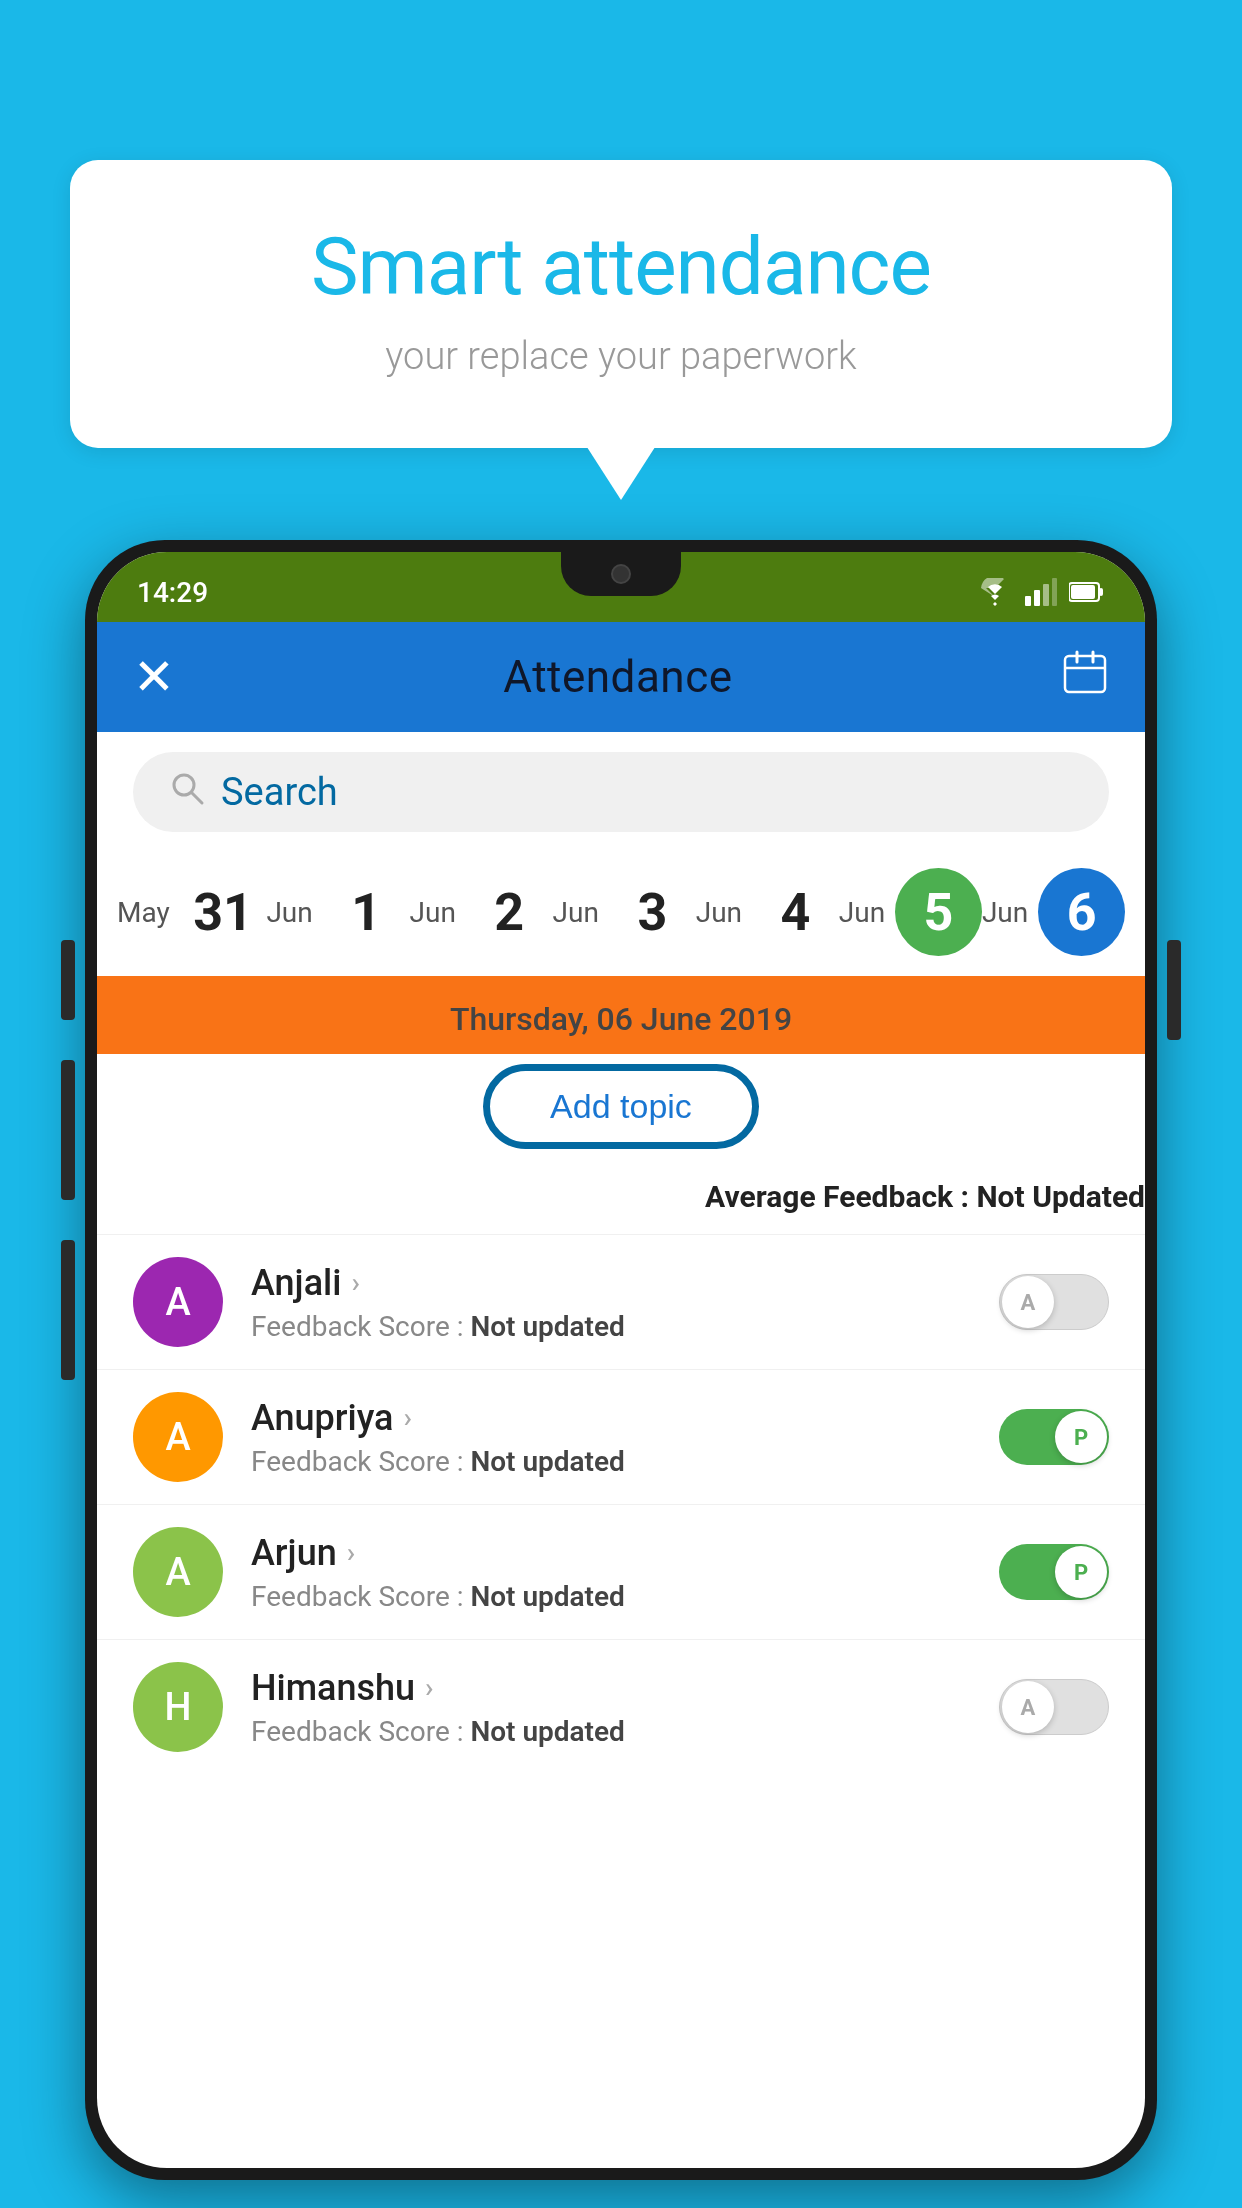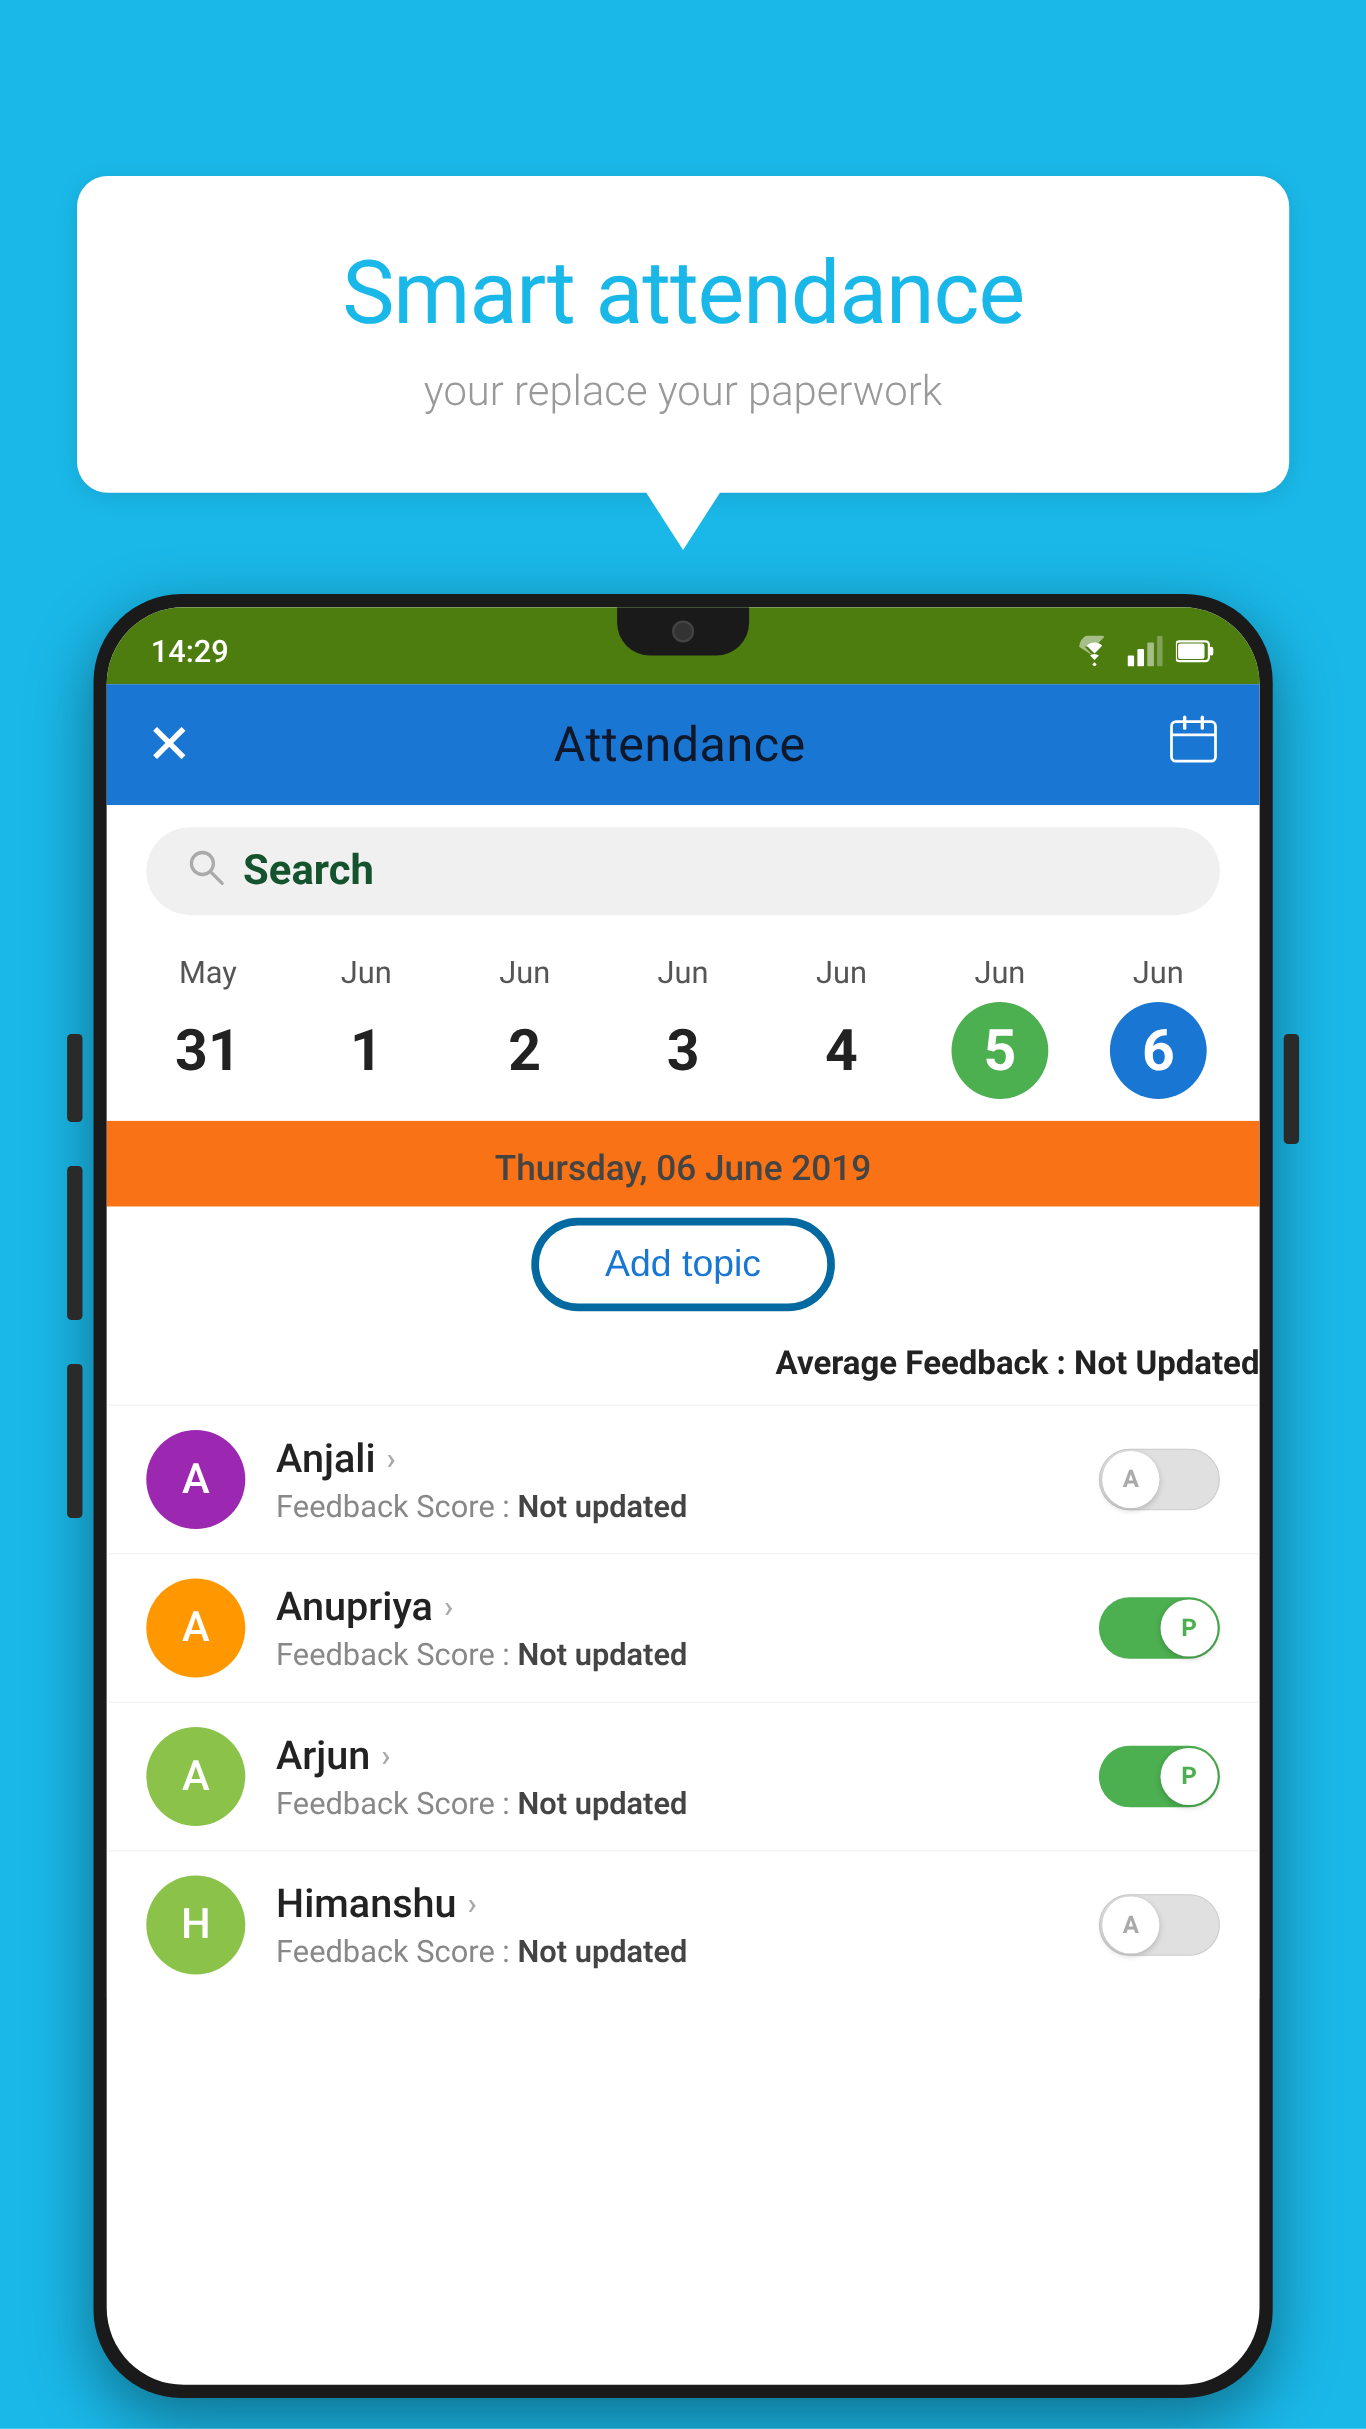--- a/index.html
+++ b/index.html
@@ -157,35 +157,34 @@
       display: flex;
       align-items: center;
       padding: 0 36px;
       gap: 16px;
     }
     .search-icon-wrap {
       color: #aaa;
       font-size: 34px;
     }
     .search-text {
-      color: #14532d;
+      color: #0369a1;
       font-size: 38px;
-      font-weight: bold;
     }
 
     
     .calendar-strip {
       background: white;
       padding: 20px 20px 0;
       display: flex;
       justify-content: space-around;
     }
     .cal-day {
       display: flex;
-      flex-direction: column;
+      flex-direction: row;
       align-items: center;
       gap: 10px;
       padding-bottom: 20px;
       min-width: 110px;
     }
     .cal-month {
       font-size: 28px;
       color: #555;
       font-weight: 400;
     }

